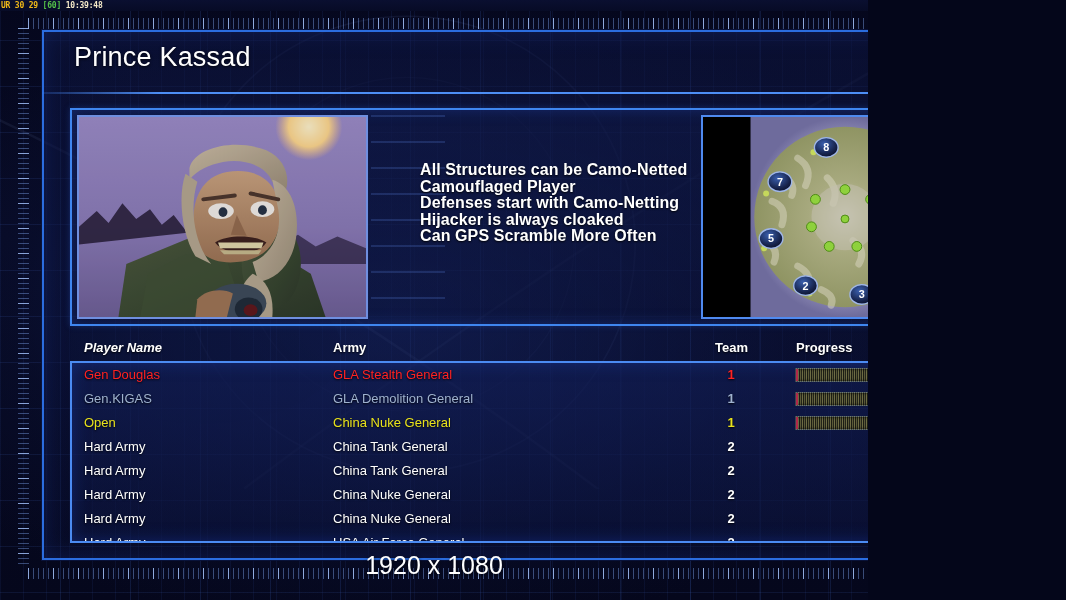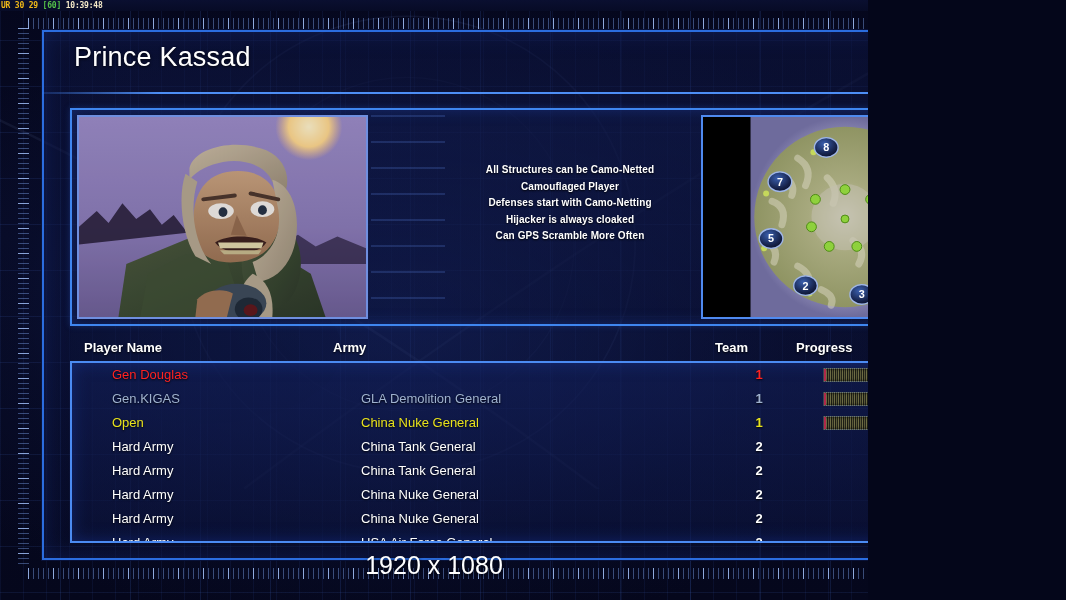--- a/index.html
+++ b/index.html
@@ -133,59 +133,58 @@
         rgba(90,130,225,0.30) 0px, rgba(90,130,225,0.30) 2px,
         rgba(8,14,46,0.0) 2px, rgba(8,14,46,0.0) 26px);
     opacity:.75;
   }
 
   
   #desc {
     position:absolute; left:348px; top:52px; width:300px;
   }
   #desc div {
-    color:#ffffff; font-size:10px; font-weight:bold;
+    color:#ffffff; font-size:16px; font-weight:bold;
     line-height:16.6px; letter-spacing:0.1px;
     text-shadow:0 1px 2px rgba(0,0,0,0.9);
     white-space:nowrap;
-    text-align:center;
   }
 
   
   #mappreview {
     position:absolute; right:5px; top:5px; width:288px; height:204px;
     border:2px solid #4f8af0;
     background:#000;
     overflow:hidden;
   }
   #mappreview svg { display:block; width:100%; height:100%; }
 
   
   #table-head {
     position:absolute; left:28px; top:310px; width:926px; height:22px;
   }
   #table-head span {
     position:absolute; top:0;
     color:#ffffff; font-size:13px; font-weight:bold;
     text-shadow:0 1px 2px rgba(0,0,0,0.9);
   }
-  .col-name { left:14px; }
+  .col-name { left:14px;font-style:italic; }
   .col-army { left:263px; }
   .col-team { left:645px; }
   .col-prog { left:726px; }
 
   #playerlist {
     position:absolute; left:28px; top:331px; width:926px; height:182px;
     border:2px solid #4b8bf2;
     box-shadow:inset 0 0 16px rgba(25,55,150,0.55);
     background:linear-gradient(180deg, rgba(18,30,86,0.62) 0%, rgba(12,20,62,0.48) 100%);
     overflow:hidden;
   }
   .prow {
-    position:relative; height:24px; line-height:24px;margin-left:28px;
+    position:relative; height:24px; line-height:24px;
   }
   .prow .pname, .prow .parmy, .prow .pteam {
     position:absolute; top:0;
     font-size:13px;
     text-shadow:0 1px 2px rgba(0,0,0,0.85);
     white-space:nowrap;
   }
   .prow .pname { left:12px; }
   .prow .parmy { left:261px; }
   .prow .pteam { left:647px; width:24px; text-align:center; font-weight:bold; }
@@ -420,20 +419,21 @@
     <div id="table-head">
       <span class="col-name">Player Name</span>
       <span class="col-army">Army</span>
       <span class="col-team">Team</span>
       <span class="col-prog">Progress</span>
     </div>
 
     <div id="playerlist">
         <div class="prow">
           <span class="pname" style="color: rgb(255, 34, 34);">Gen Douglas</span>
+          <span class="parmy" style="color: rgb(255, 34, 34);">GLA Stealth General</span>
           <span class="pteam" style="color: rgb(255, 34, 34);">1</span>
           <div class="pbar"></div>
         </div>
         <div class="prow">
           <span class="pname" style="color: rgb(159, 178, 207);">Gen.KIGAS</span>
           <span class="parmy" style="color: rgb(159, 178, 207);">GLA Demolition General</span>
           <span class="pteam" style="color: rgb(159, 178, 207);">1</span>
           <div class="pbar"></div>
         </div>
         <div class="prow">

